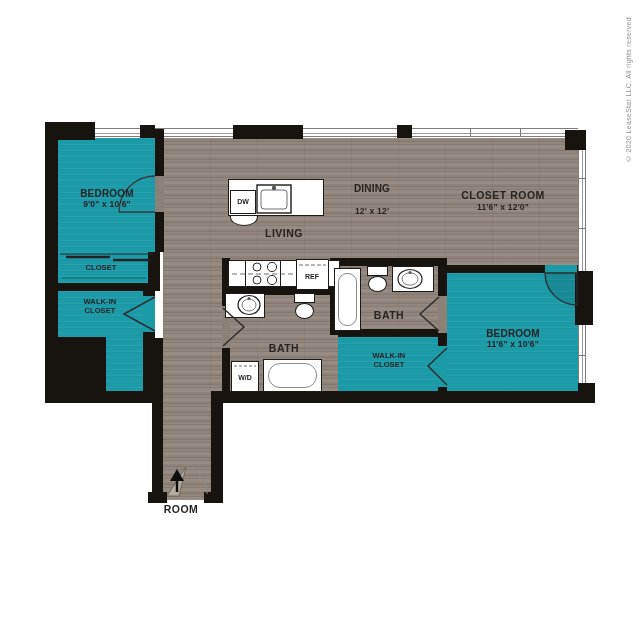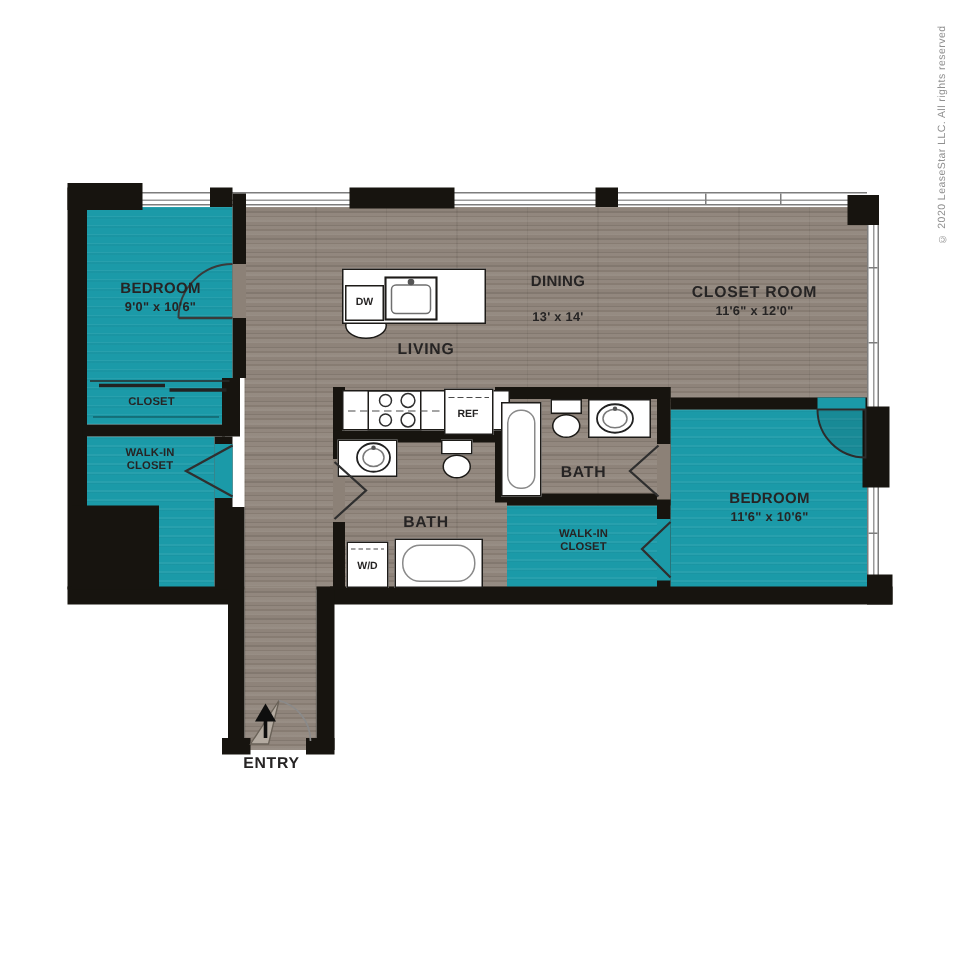--- a/index.html
+++ b/index.html
@@ -166,35 +166,35 @@
   <div class="lbl lbl-dims" style="left:107px;top:205px;">9'0" x 10'6"</div>
 
   <div class="lbl lbl-small" style="left:101px;top:268px;">CLOSET</div>
 
   <div class="lbl lbl-small" style="left:100px;top:302px;">WALK-IN</div>
   <div class="lbl lbl-small" style="left:100px;top:311px;">CLOSET</div>
 
   <div class="lbl lbl-big" style="left:284px;top:234px;">LIVING</div>
 
   <div class="lbl lbl-room" style="left:372px;top:188px;">DINING</div>
-  <div class="lbl lbl-dims" style="left:372px;top:212px;">13' x 14'</div>
+  <div class="lbl lbl-dims" style="left:372px;top:212px;">12' x 12'</div>
 
   <div class="lbl lbl-big" style="left:503px;top:196px;">CLOSET ROOM</div>
   <div class="lbl lbl-dims" style="left:503px;top:208px;">11'6" x 12'0"</div>
 
   <div class="lbl lbl-big" style="left:284px;top:349px;">BATH</div>
   <div class="lbl lbl-big" style="left:389px;top:316px;">BATH</div>
 
   <div class="lbl lbl-small" style="left:389px;top:356px;">WALK-IN</div>
   <div class="lbl lbl-small" style="left:389px;top:365px;">CLOSET</div>
 
   <div class="lbl lbl-room" style="left:513px;top:333px;">BEDROOM</div>
   <div class="lbl lbl-dims" style="left:513px;top:345px;">11'6" x 10'6"</div>
 
-  <div class="lbl lbl-big" style="left:181px;top:510px;">ENTRY</div>
+  <div class="lbl lbl-big" style="left:181px;top:510px;">ROOM</div>
 
   <div class="lbl lbl-fix" style="left:243px;top:202px;">DW</div>
   <div class="lbl lbl-fix" style="left:312px;top:277px;">REF</div>
   <div class="lbl lbl-fix" style="left:245px;top:378px;">W/D</div>
 
   <div class="copyright">© 2020 LeaseStar LLC. All rights reserved</div>
   <div class="footer">Renderings are intended only as a general reference. Features, materials, finishes and layout of unit may be different than shown.</div>
 
 </div>
 

